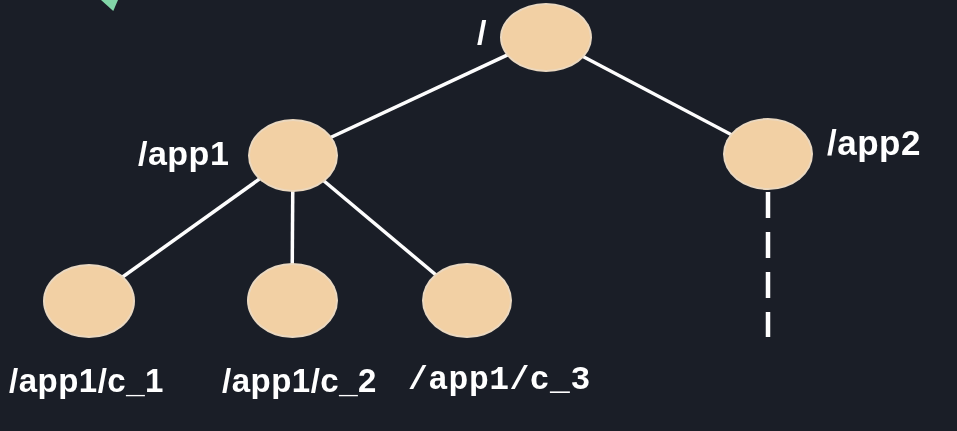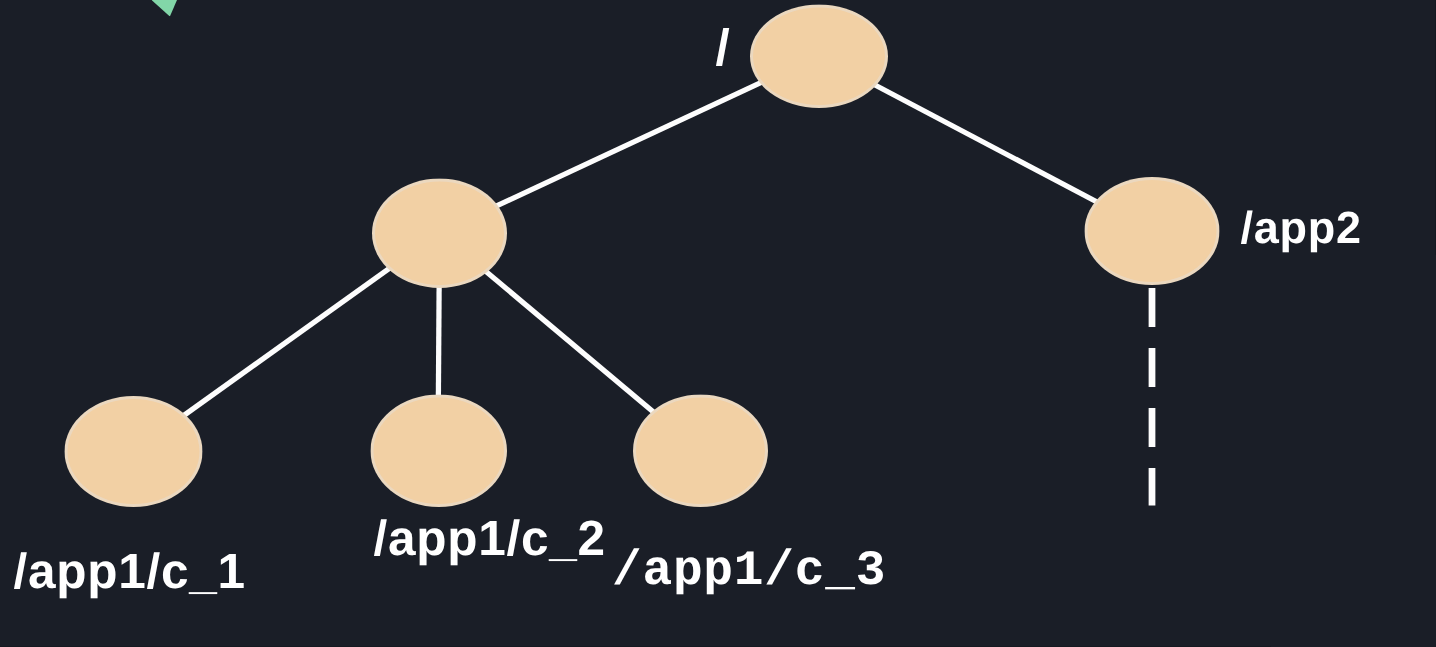--- a/index.html
+++ b/index.html
@@ -69,24 +69,25 @@
 
   <div class="node" style="left:500px; top:3px;   width:92px; height:69px;"></div>
   <div class="node" style="left:248px; top:119px; width:90px; height:73px;"></div>
   <div class="node" style="left:723px; top:118px; width:90px; height:72px;"></div>
   <div class="node" style="left:43px;  top:264px; width:92px; height:74px;"></div>
   <div class="node" style="left:247px; top:263px; width:91px; height:75px;"></div>
   <div class="node" style="left:422px; top:263px; width:90px; height:75px;"></div>
 
   <div class="nlabel" style="left:464px; top:13px; width:36px; text-align:center; font-size:34px;">/</div>
 
+  <div class="nlabel" style="left:138px; top:134px; font-size:34px;">/app1</div>
 
-  <div class="nlabel" style="left:827px; top:134px; font-size:30px;">/app2</div>
+  <div class="nlabel" style="left:827px; top:124px; font-size:35px;">/app2</div>
 
   <div class="nlabel" style="left:9px; top:362px;">/app1/c_1</div>
 
-  <div class="nlabel" style="left:222px; top:340px;margin-left:27px;">/app1/c_2</div>
+  <div class="nlabel" style="left:222px; top:362px;">/app1/c_2</div>
 
   <div class="nlabel" style="left:408px; top:362px;font-family:Liberation Mono, monospace;">/app1/c_3</div>
 
   <div class="cursor-tip"></div>
 
 </div>
 
 </body></html>

